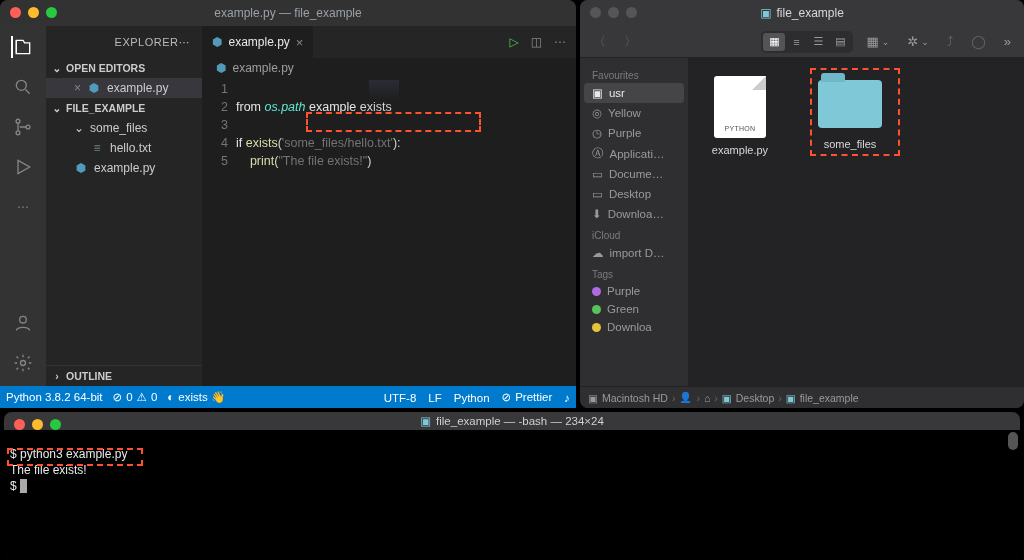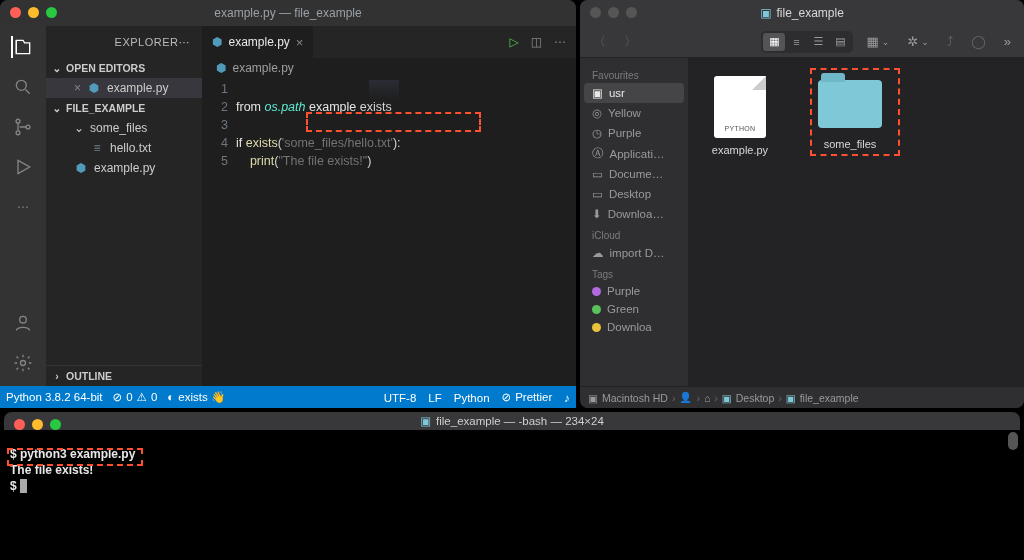--- a/index.html
+++ b/index.html
@@ -141,21 +141,21 @@
   .term {
     position:absolute; left:4px; top:412px; width:1016px; height:146px;
     background:#1a1a1a; border-radius:8px; overflow:hidden; display:flex; flex-direction:column;
   }
   .term-title {
     height:22px; background:#38383a; display:flex; align-items:center; justify-content:center;
     position:relative; font-size:11.5px; color:#d0d0d0;
   }
   .term-body {
     flex:1; background:#000; font-family:Menlo,Consolas,monospace; font-size:12px;
-    color:#e8e8e8; padding:16px 6px; line-height:16px; white-space:pre; position:relative;font-weight:bold;
+    color:#e8e8e8; padding:16px 6px; line-height:16px; white-space:pre; position:relative;
   }
   .hl-out { position:absolute; left:3px; top:18px; width:136px; height:18px; border:2px dashed #ff5030; pointer-events:none;}
   .term-scroll { position:absolute; right:2px; top:2px; width:10px; height:18px; background:#555; border-radius:5px;}
 </style>
 </head>
 <body>
 
 <div class="vscode">
   <div class="titlebar">
     <div class="traffic">

